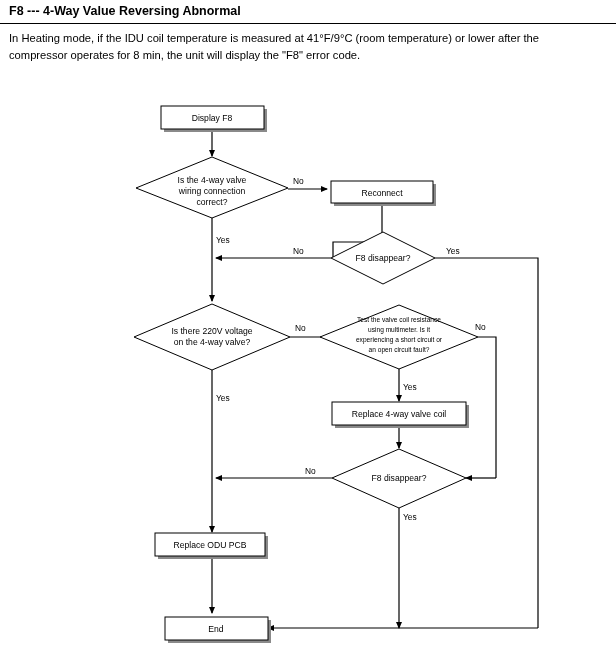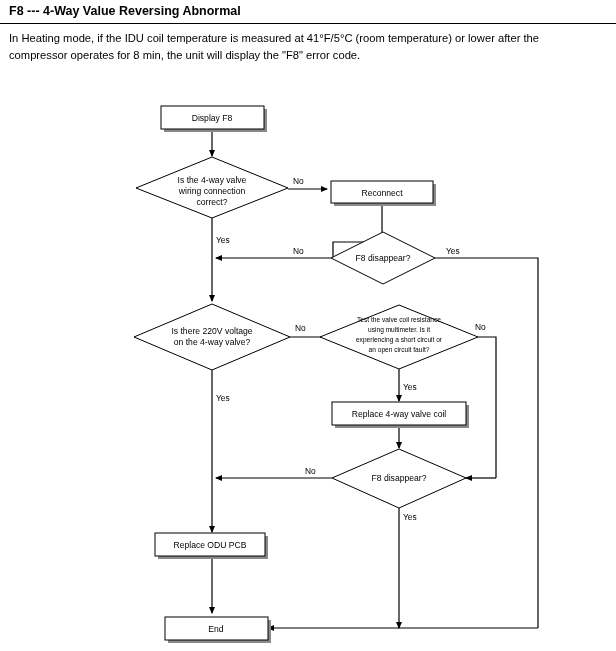--- a/index.html
+++ b/index.html
@@ -77,21 +77,21 @@
     fill: none;
   }
 </style>
 </head>
 <body>
 
 <div id="page">
 
   <div class="heading">F8 --- 4-Way Value Reversing Abnormal</div>
   <div class="rule"></div>
-  <div class="desc">In Heating mode, if the IDU coil temperature is measured at 41°F/5°C (room temperature) or lower after the compressor operates for 8 min, the unit will display the "F8" error code.</div>
+  <div class="desc">In Heating mode, if the IDU coil temperature is measured at 41°F/9°C (room temperature) or lower after the compressor operates for 8 min, the unit will display the "F8" error code.</div>
 
   <svg id="flow" viewBox="0 0 616 651">
 
     <defs>
       <marker id="arrow" markerWidth="7" markerHeight="7" refX="6" refY="3" orient="auto" markerUnits="userSpaceOnUse">
         <path d="M0,0 L7,3 L0,6 z" fill="#000000"></path>
       </marker>
     </defs>
 
     <g>

